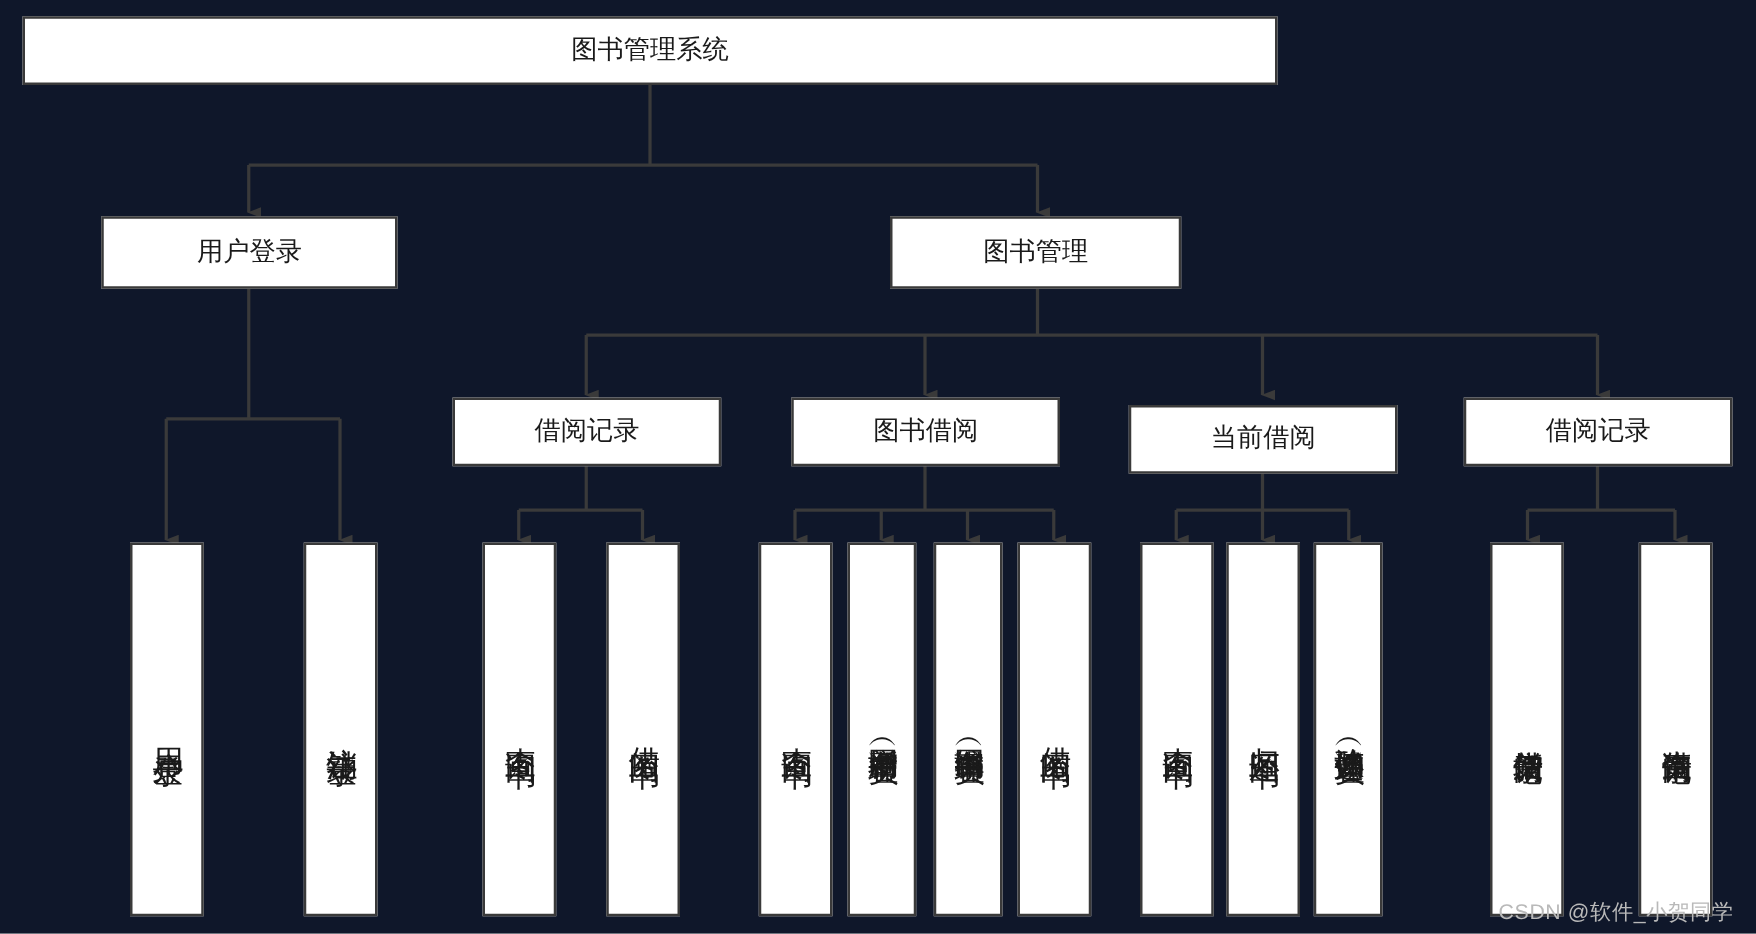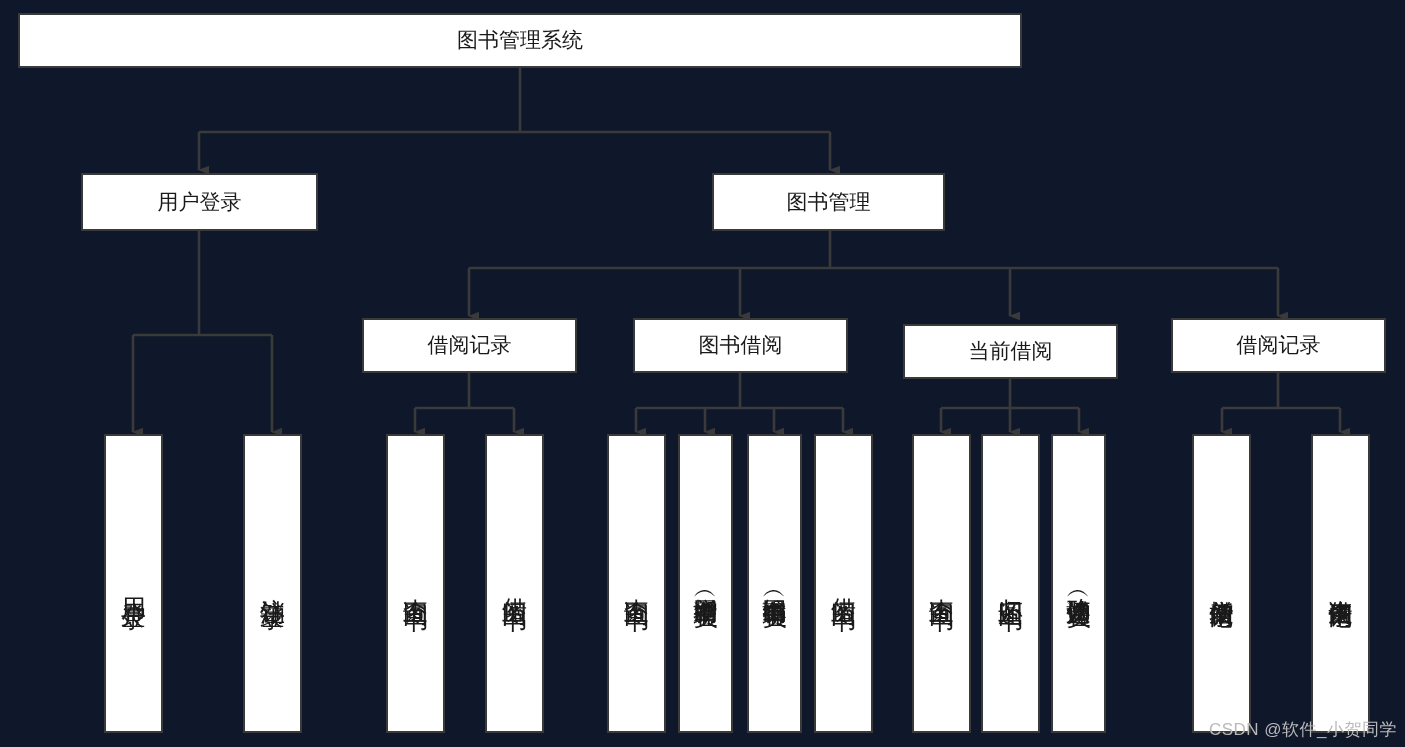--- a/index.html
+++ b/index.html
@@ -54,21 +54,21 @@
     font-size: 25px;
     letter-spacing: 3px;
     line-height: 1;
   }
   .node.vertical.tight .label {
     font-size: 24px;
     letter-spacing: 1px;
   }
   #watermark {
     position: absolute;
-    right: 8px;
+    right: 18px;
     bottom: 6px;
     font-size: 17px;
     color: #b9b9b9;
     white-space: nowrap;
     letter-spacing: 0.5px;
   }
 </style>
 </head>
 <body>
 

